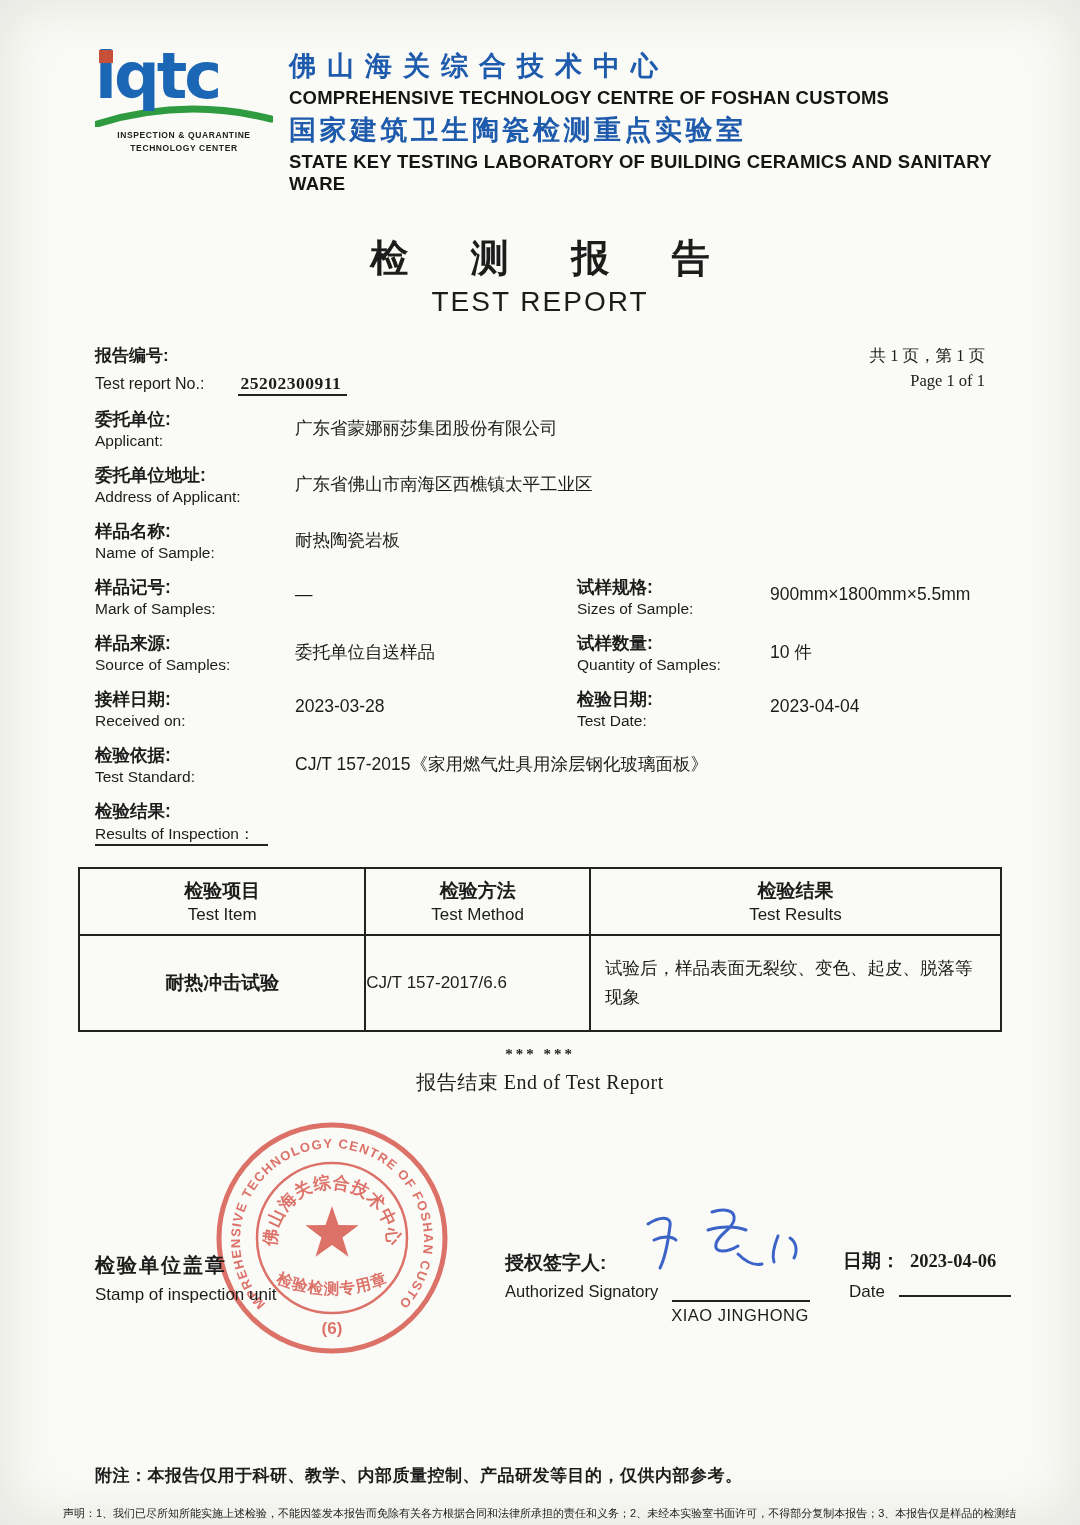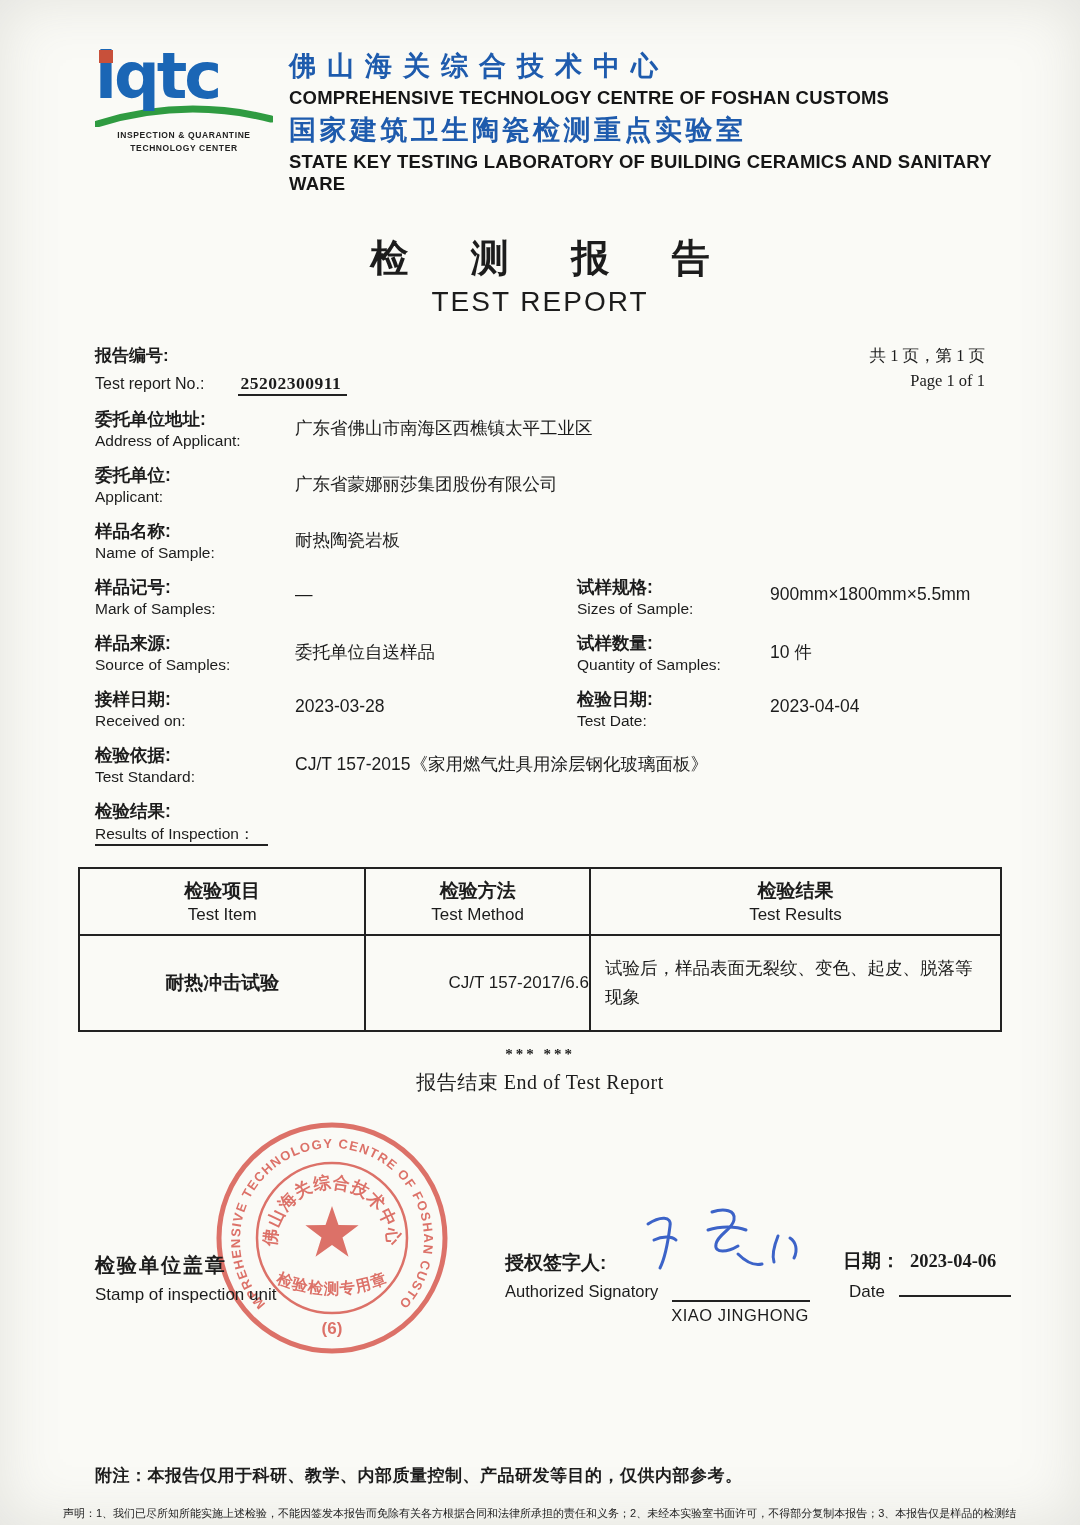--- a/index.html
+++ b/index.html
@@ -49,21 +49,21 @@
   .uline-en { border-bottom:2px solid #222; padding-bottom:2px; padding-right:14px; }
 
   
   table.results { border-collapse:collapse; margin:22px auto 0 auto; width:924px;
                   border:2.5px solid #222; }
   table.results th, table.results td { border:2px solid #222; }
   th .cn { font-size:19px; font-weight:bold; }
   th .en { font-size:17px; font-weight:normal; margin-top:1px; }
   table.results th { padding:9px 4px; }
   td.c-item { width:287px; text-align:center; font-weight:bold; font-size:19px; height:96px; }
-  td.c-method { width:225px; text-align:right; font-size:17px; }
+  td.c-method { width:225px; text-align:left; font-size:17px; }
   td.c-result { width:412px; font-size:17.5px; padding:10px 14px; line-height:1.65; }
 
   
   .end-block { text-align:center; margin-top:14px; font-family:"Liberation Serif",serif; }
   .end-stars { font-weight:bold; font-size:15px; letter-spacing:3px; }
   .end-text { font-size:20px; margin-top:6px; letter-spacing:.5px; }
 
   
   .sign-area { position:relative; height:330px; margin-top:8px; }
   .stamp { position:absolute; left:212px; top:14px; opacity:.82; }
@@ -129,32 +129,32 @@
     <div class="pag">
       <div>共 1 页，第 1 页</div>
       <div>Page 1 of 1</div>
     </div>
   </div>
 
   <div class="fields">
 
     <div class="frow">
       <div class="flabel">
+        <div class="cn">委托单位:</div>
+        <div class="en">Applicant:</div>
+      </div>
+      <div class="fval">广东省蒙娜丽莎集团股份有限公司</div>
+    </div>
+
+    <div class="frow">
+      <div class="flabel">
         <div class="cn">委托单位地址:</div>
         <div class="en">Address of Applicant:</div>
       </div>
       <div class="fval">广东省佛山市南海区西樵镇太平工业区</div>
-    </div>
-
-    <div class="frow">
-      <div class="flabel">
-        <div class="cn">委托单位:</div>
-        <div class="en">Applicant:</div>
-      </div>
-      <div class="fval">广东省蒙娜丽莎集团股份有限公司</div>
     </div>
 
     <div class="frow">
       <div class="flabel">
         <div class="cn">样品名称:</div>
         <div class="en">Name of Sample:</div>
       </div>
       <div class="fval">耐热陶瓷岩板</div>
     </div>
 

